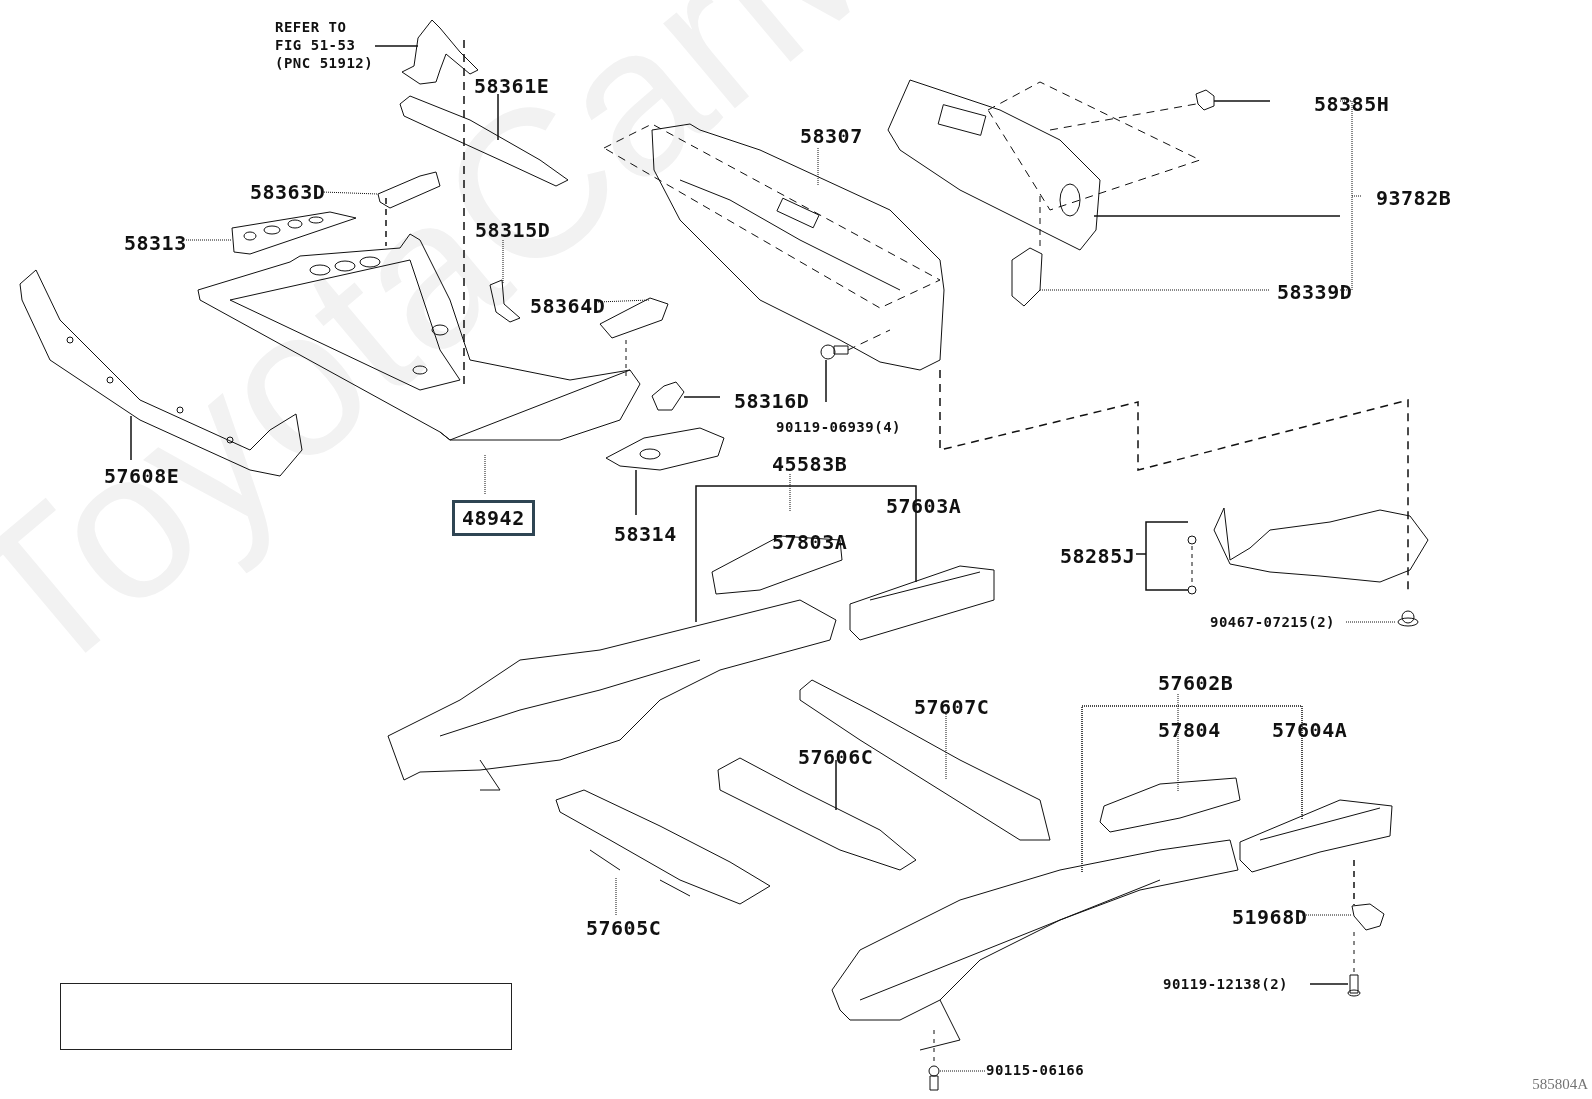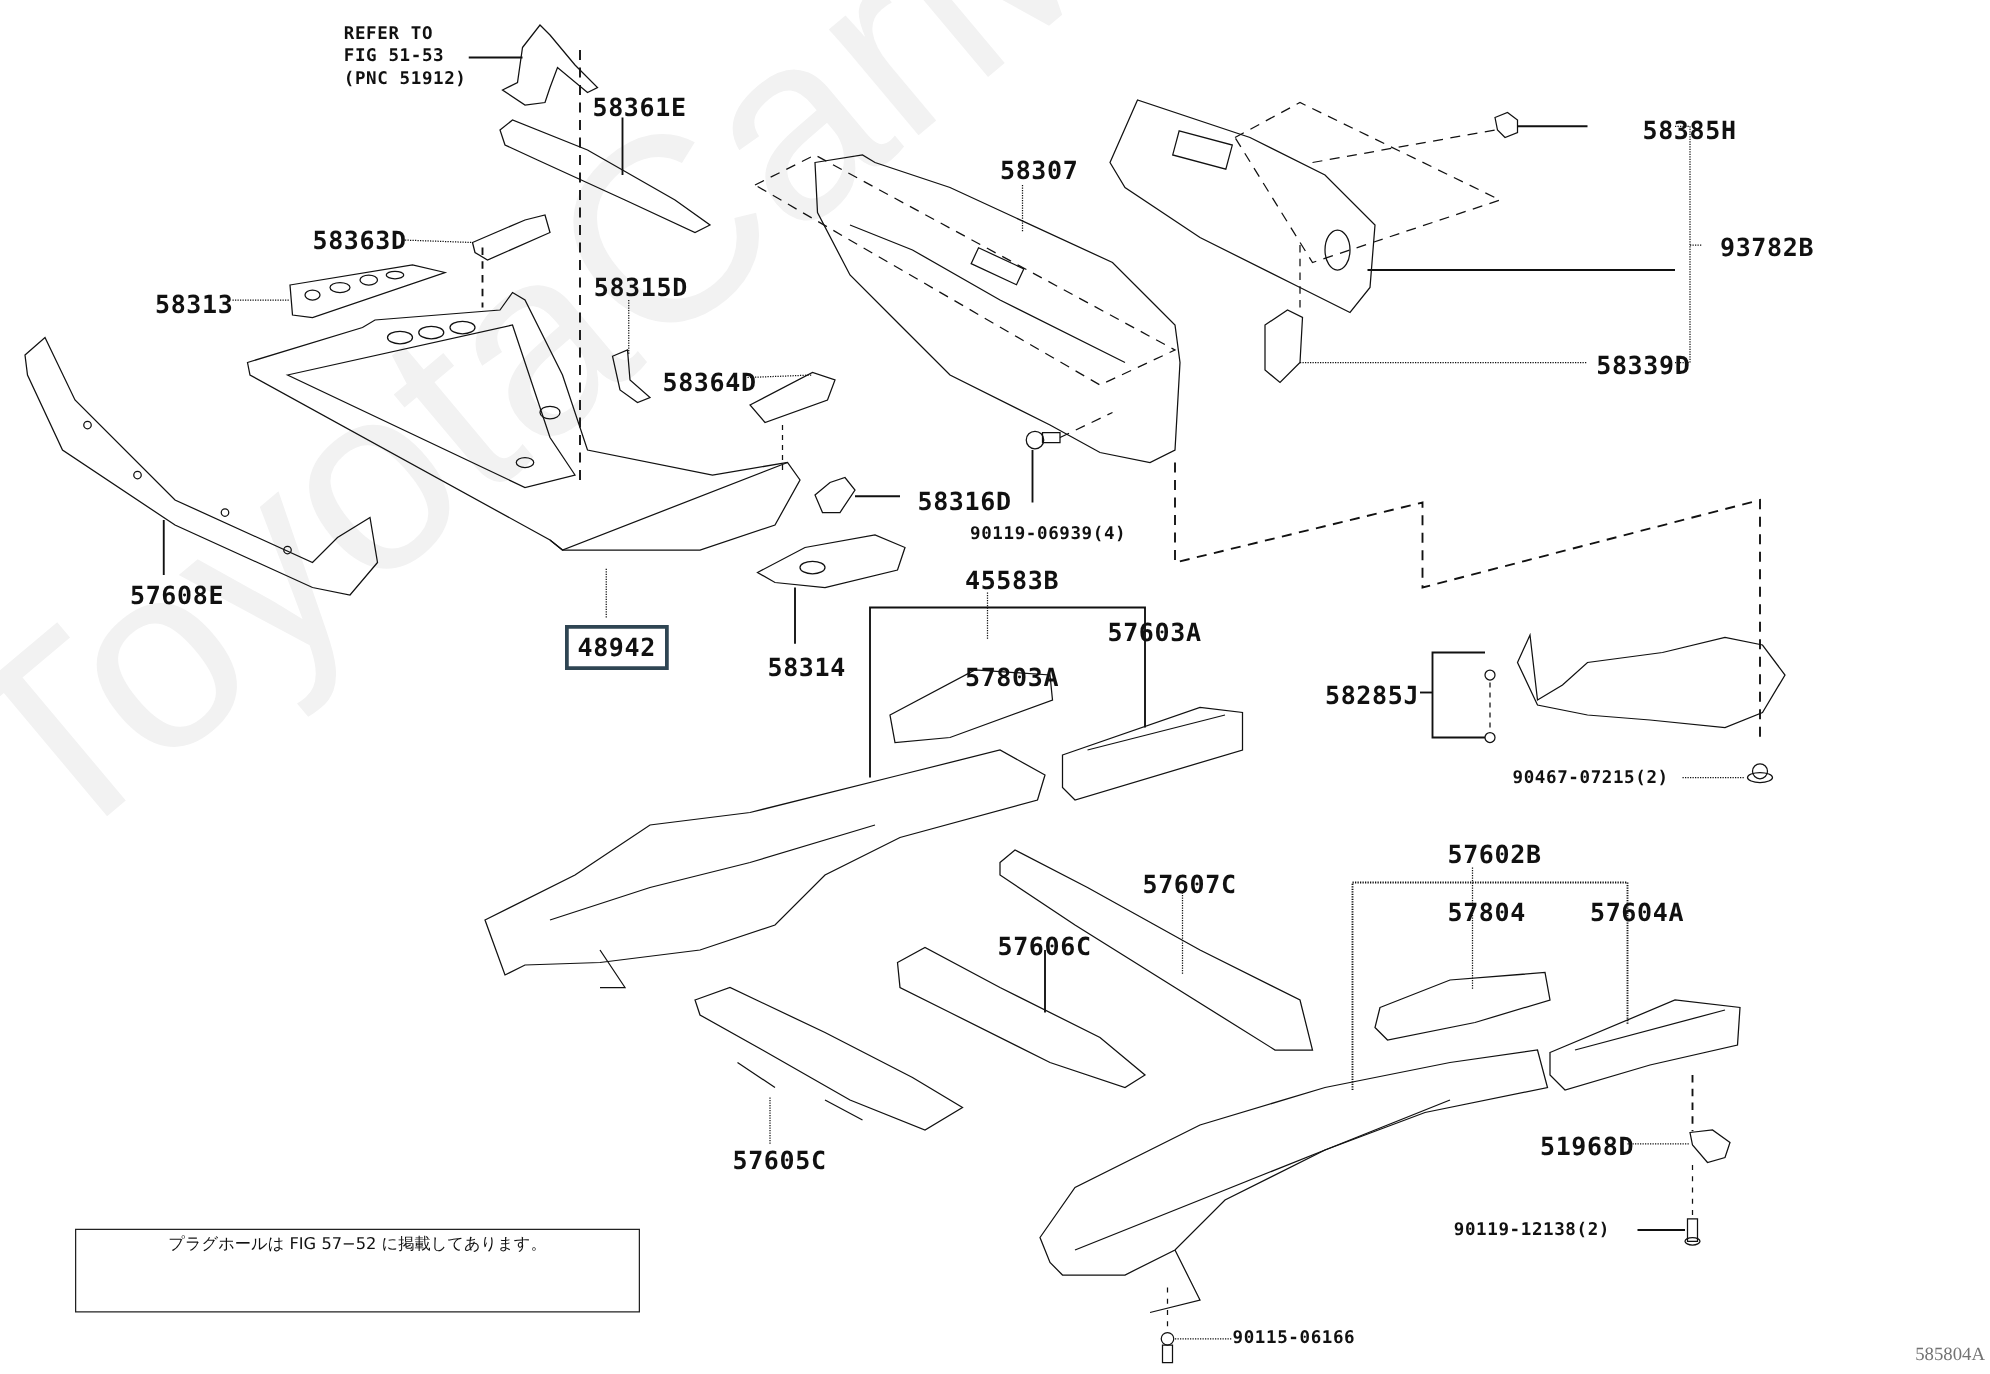--- a/index.html
+++ b/index.html
@@ -247,16 +247,15 @@
 <div class="lbl" style="left:798px;top:745px;text-align:center;">57606C</div>
 <div class="lbl" style="left:586px;top:916px;">57605C</div>
 <div class="lbl" style="left:1158px;top:671px;">57602B</div>
 <div class="lbl" style="left:1158px;top:718px;">57804</div>
 <div class="lbl" style="left:1272px;top:718px;">57604A</div>
 <div class="lbl" style="left:1232px;top:905px;">51968D</div>
 <div class="lbl sm" style="left:1163px;top:976px;">90119-12138(2)</div>
 <div class="lbl sm" style="left:986px;top:1062px;">90115-06166</div>
 
 <div class="note">
-  <div>プラグホールは FIG 57−52 に掲載してあります。</div>
 </div>
 
 <div class="figid">585804A</div>
 
 </body></html>

